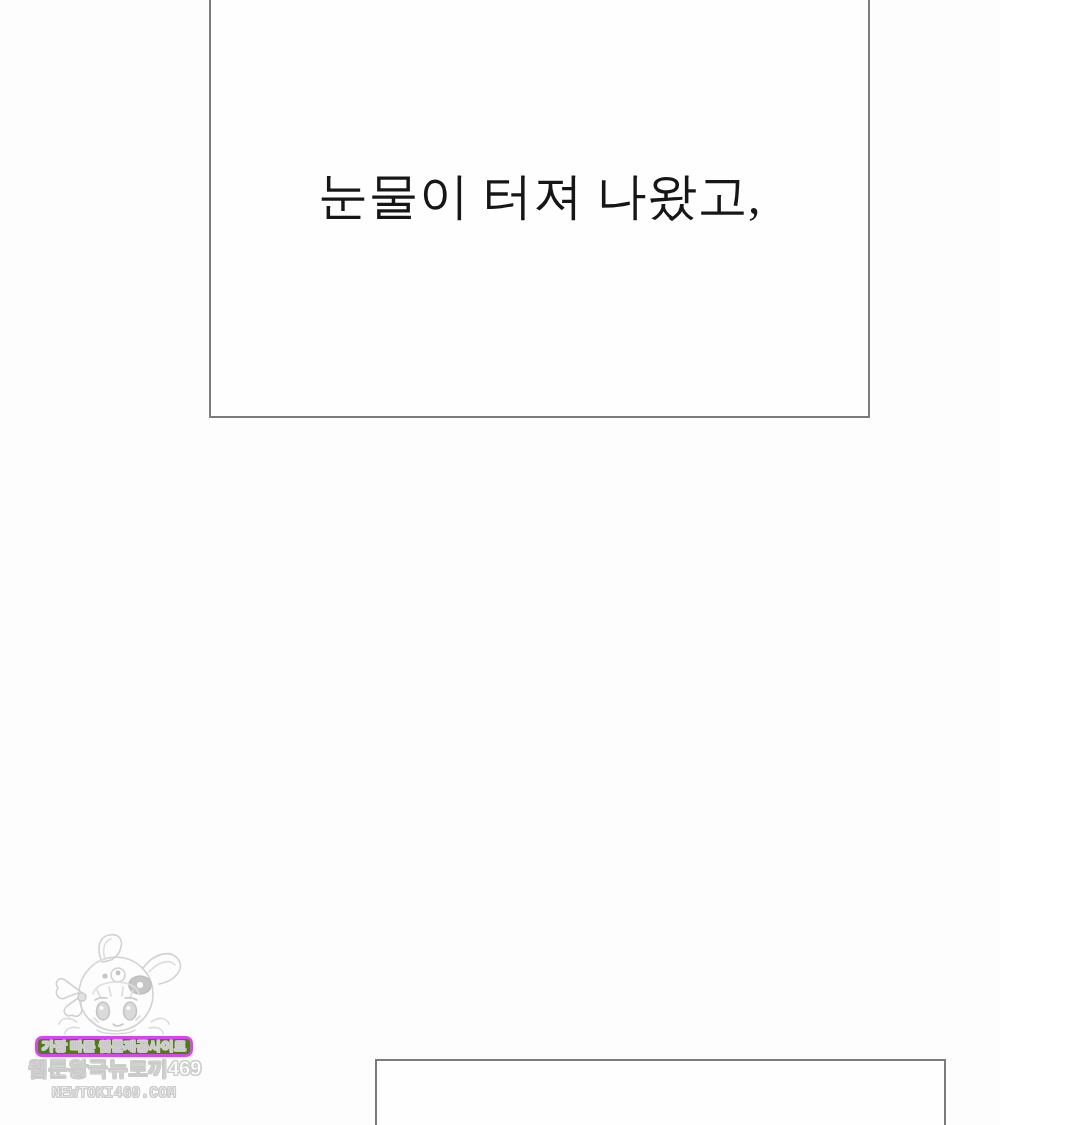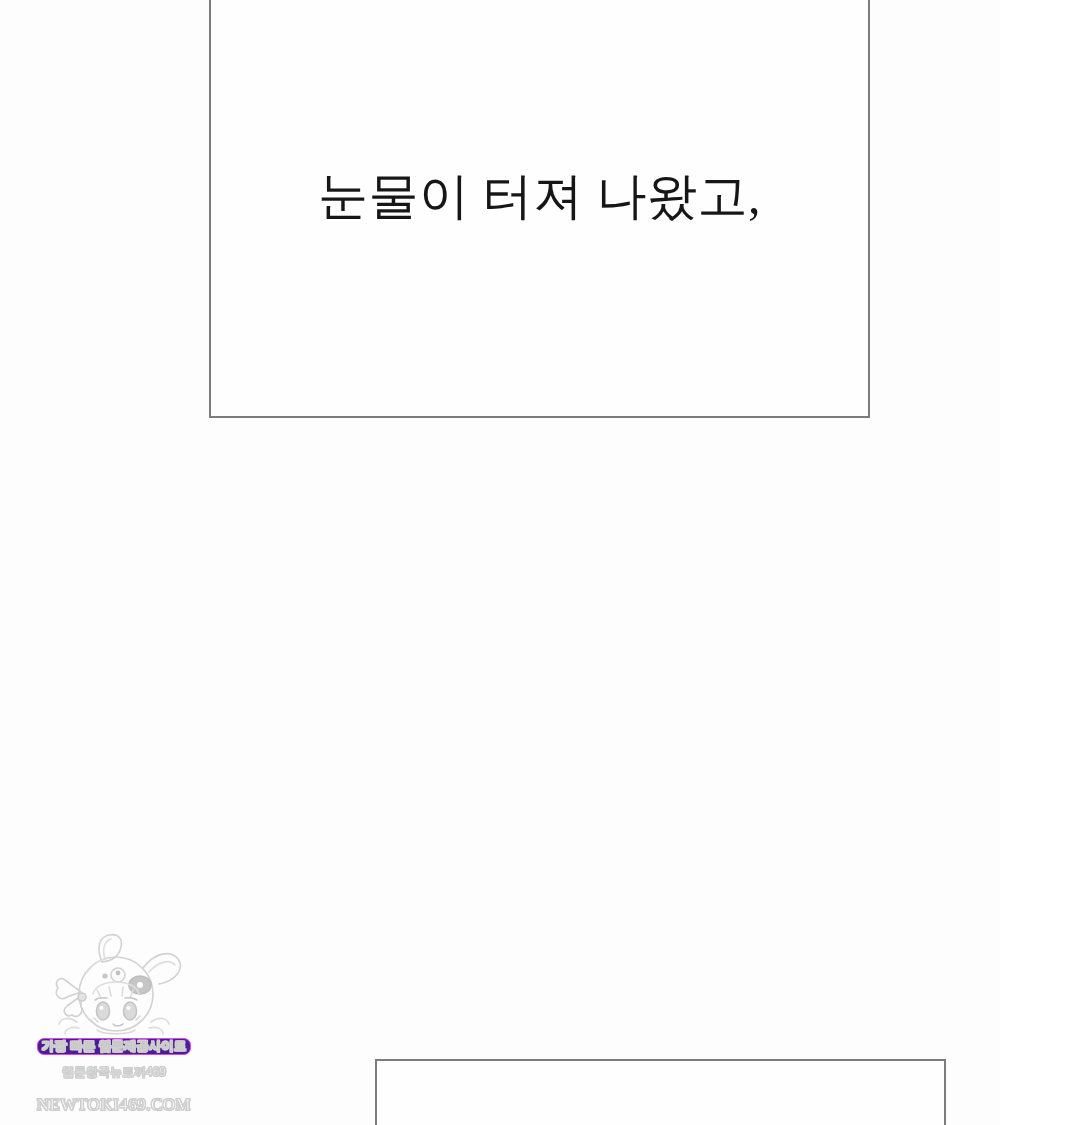--- a/index.html
+++ b/index.html
@@ -64,36 +64,36 @@
       -1px  0   0 #cdcdcd, 1px  0   0 #cdcdcd,
        0   -1px 0 #cdcdcd, 0    1px 0 #cdcdcd;
     -webkit-text-stroke: 0.5px #c9c9c9;
     line-height: 1.05;
     white-space: nowrap;
   }
   .wm-line1 {
     display: inline-block;
     font-size: 12.5px;
     font-weight: bold;
-    border: 1px solid #d946ef;
+    border: 3px solid #d946ef;
     border-radius: 7px;
     padding: 1px 4px;
     margin-top: -4px;
-    background: #4c1d95;
+    background: #4d7c0f;
   }
   .wm-line2 {
-    font-size: 12px;
-    font-weight: normal;
-    margin-top: 11px;
+    font-size: 20px;
+    font-weight: bold;
+    margin-top: 1px;
   }
   .wm-line3 {
-    font-family: Liberation Serif, serif;
-    font-size: 17px;
+    font-family: Liberation Mono, monospace;
+    font-size: 14px;
     letter-spacing: 0.5px;
-    margin-top: 17px;
+    margin-top: 7px;
   }
 </style>
 </head>
 <body>
 
 <div class="canvas">
 
   <div class="panel panel-top">
     <div class="narration">
       <div>눈물이 터져 나왔고,</div>

